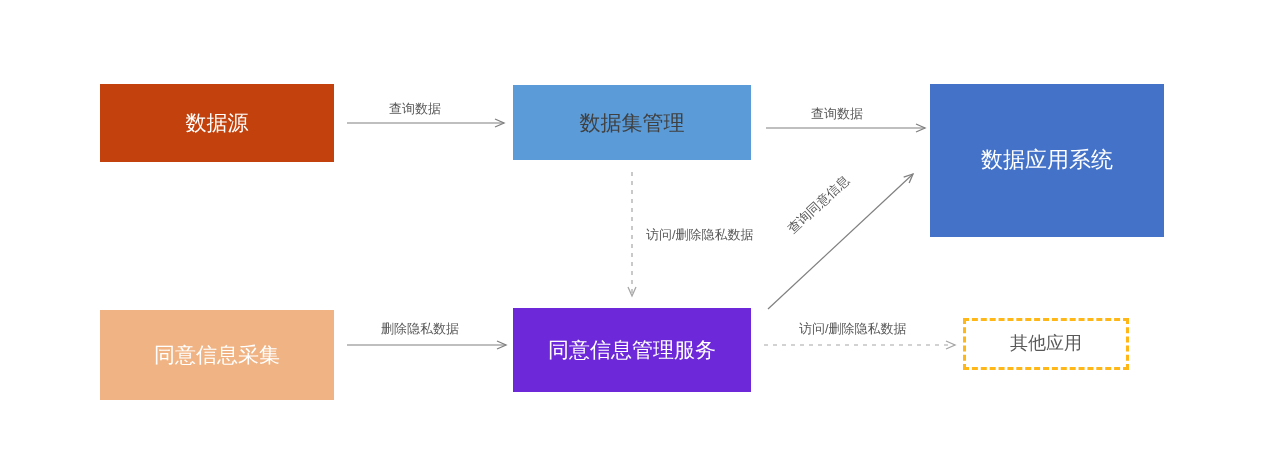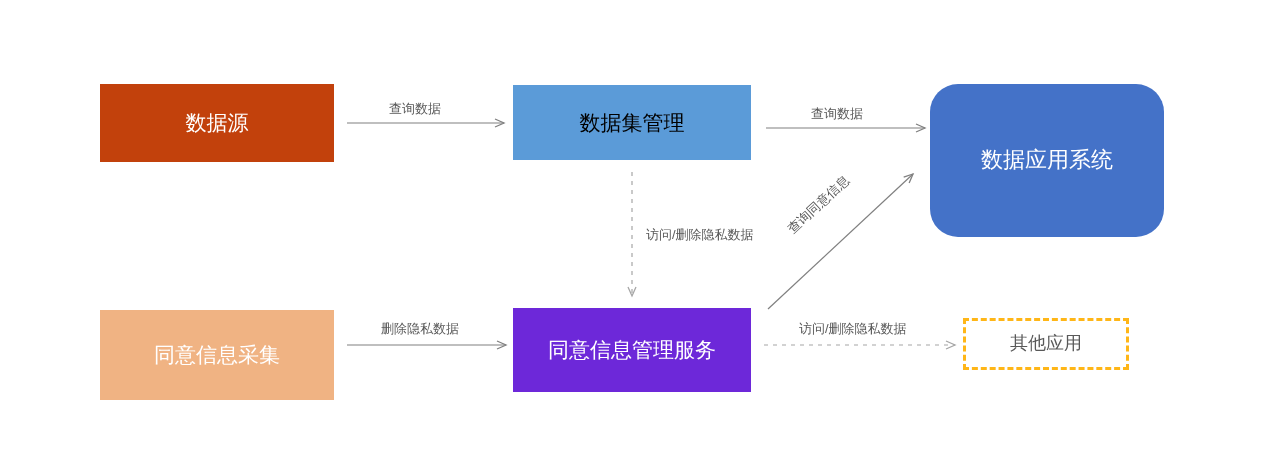--- a/index.html
+++ b/index.html
@@ -29,29 +29,28 @@
   }
   #node-data-source {
     left: 100px;  top: 84px;  width: 234px; height: 78px;
     background: #c2410c;
     color: #ffffff;
     font-size: 21px;
   }
   #node-dataset-mgmt {
     left: 513px; top: 85px;  width: 238px; height: 75px;
     background: #5b9bd8;
-    color: #000000;
+    color: #404040;
     font-size: 21px;
   }
   #node-data-app-system {
     left: 930px; top: 84px;  width: 234px; height: 153px;
     background: #4472c8;
     color: #ffffff;
     font-size: 22px;
-    border-radius: 28px;
   }
   #node-consent-collect {
     left: 100px; top: 310px; width: 234px; height: 90px;
     background: #f0b383;
     color: #ffffff;
     font-size: 21px;
   }
   #node-consent-service {
     left: 513px; top: 308px; width: 238px; height: 84px;
     background: #6d28d9;

